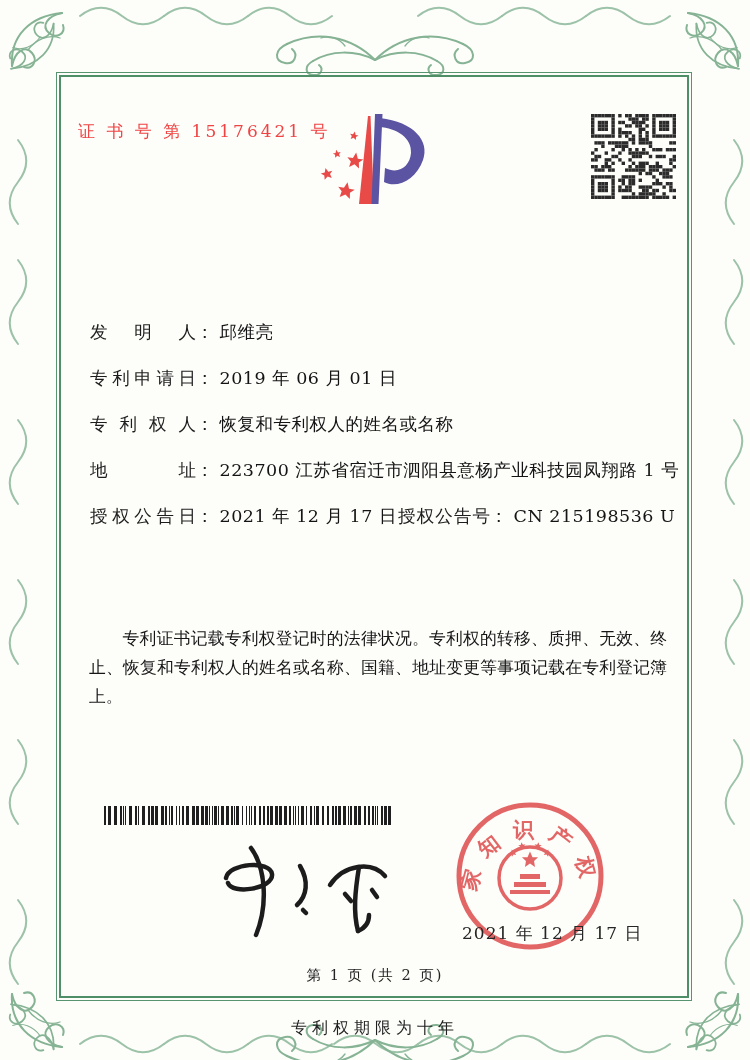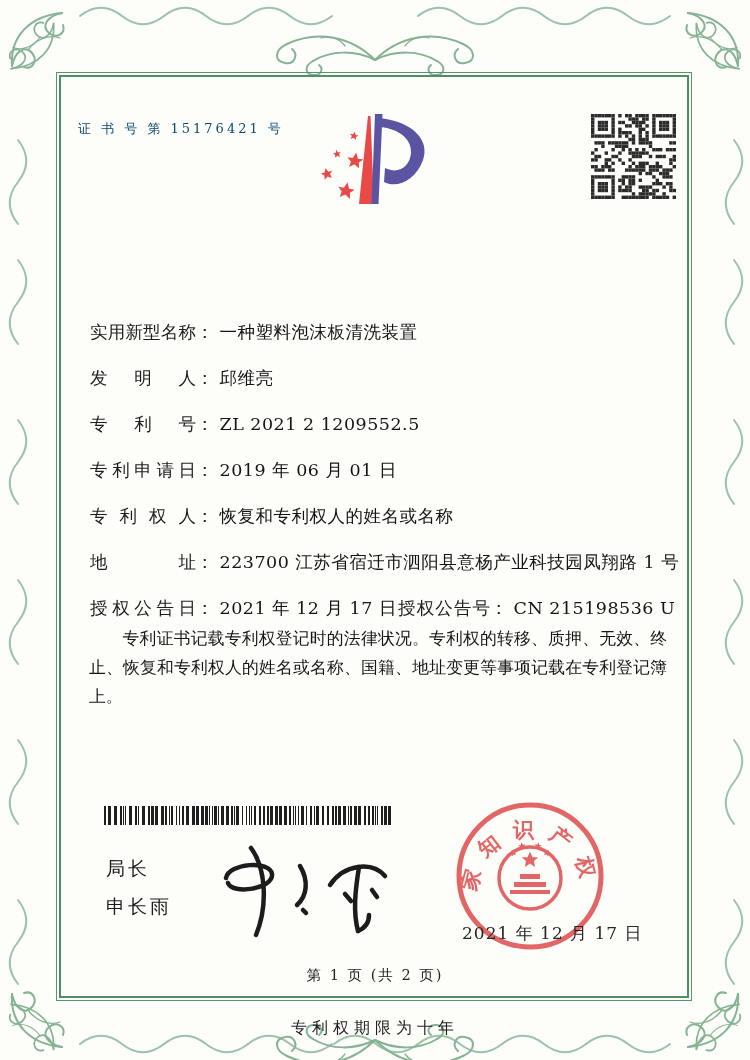--- a/index.html
+++ b/index.html
@@ -11,21 +11,21 @@
   }
   .ornament{position:absolute;left:0;top:0;pointer-events:none;}
   .frame{
     position:absolute;left:56px;top:72px;width:636px;height:929px;
     border:1px solid #57946f;box-sizing:border-box;
   }
   .frame-inner{
     position:absolute;inset:2px;border:2px solid #4e8f68;
   }
   .cert-no{
-    position:absolute;left:78px;top:120px;font-size:13px;letter-spacing:3px;color:#0c4a6e;text-align:center;
+    position:absolute;left:78px;top:120px;font-size:17px;letter-spacing:3px;color:#ef4444;text-align:center;
   }
   .logo{position:absolute;left:300px;top:104px;}
   .qr{position:absolute;left:591px;top:114px;}
   .title{
     position:absolute;left:0;top:230px;width:750px;text-align:center;
     font-size:41px;font-weight:700;letter-spacing:9px;color:#171717;
   }
   .fields{position:absolute;left:90px;top:320px;width:578px;}
   .f-row{position:relative;height:46px;font-size:17.5px;white-space:nowrap;}
   .f-label{
@@ -471,27 +471,21 @@
         <rect x="64.6" y="81.6" width="3.4" height="3.4" fill="#2b2b2b"></rect>
         <rect x="68" y="81.6" width="3.4" height="3.4" fill="#2b2b2b"></rect>
         <rect x="71.39999999999999" y="81.6" width="3.4" height="3.4" fill="#2b2b2b"></rect>
         <rect x="74.8" y="81.6" width="3.4" height="3.4" fill="#2b2b2b"></rect>
         <rect x="81.6" y="81.6" width="3.4" height="3.4" fill="#2b2b2b"></rect>
       </svg></div>
 
 
   <div class="fields">
     <div class="f-row">
-      <span class="f-label">实用新型名称</span><span class="f-colon">：</span><span class="f-value">一种塑料泡沫板清洗装置</span>
-    </div>
-    <div class="f-row">
       <span class="f-label">发明人</span><span class="f-colon">：</span><span class="f-value">邱维亮</span>
-    </div>
-    <div class="f-row">
-      <span class="f-label">专利号</span><span class="f-colon">：</span><span class="f-value">ZL 2021 2 1209552.5</span>
     </div>
     <div class="f-row">
       <span class="f-label">专利申请日</span><span class="f-colon">：</span><span class="f-value">2019 年 06 月 01 日</span>
     </div>
     <div class="f-row">
       <span class="f-label">专利权人</span><span class="f-colon">：</span><span class="f-value">恢复和专利权人的姓名或名称</span>
     </div>
     <div class="f-row">
       <span class="f-label">地址</span><span class="f-colon">：</span><span class="f-value">223700 江苏省宿迁市泗阳县意杨产业科技园凤翔路 1 号</span>
     </div>
@@ -649,24 +643,20 @@
       <div class="bar" style="width:1px"></div>
       <div class="gap" style="width:3px"></div>
       <div class="bar" style="width:2px"></div>
       <div class="gap" style="width:1px"></div>
       <div class="bar" style="width:3px"></div>
       <div class="gap" style="width:1px"></div>
       <div class="bar" style="width:3px"></div>
       <div class="gap" style="width:3px"></div>
     </div>
 
-  <div class="director">
-    <div>局长</div>
-    <div>申长雨</div>
-  </div>
 
   <svg class="signature" width="210" height="102" viewBox="0 0 210 102">
     <g stroke="#1c1c1c" stroke-width="4.5" fill="none" stroke-linecap="round" stroke-linejoin="round">
       <path d="M55,10 C70,30 72,68 60,97"></path>
       <path d="M30,40 C33,25 74,22 76,36 C78,51 36,57 32,45"></path>
       <path d="M104,28 C113,43 111,58 101,67"></path>
       <path d="M107,72 l3,3"></path>
       <path d="M134,47 C148,26 176,23 189,38"></path>
       <path d="M163,29 C159,54 157,74 162,93"></path>
       <path d="M162,93 c7,-3 11,-9 11,-16"></path>

